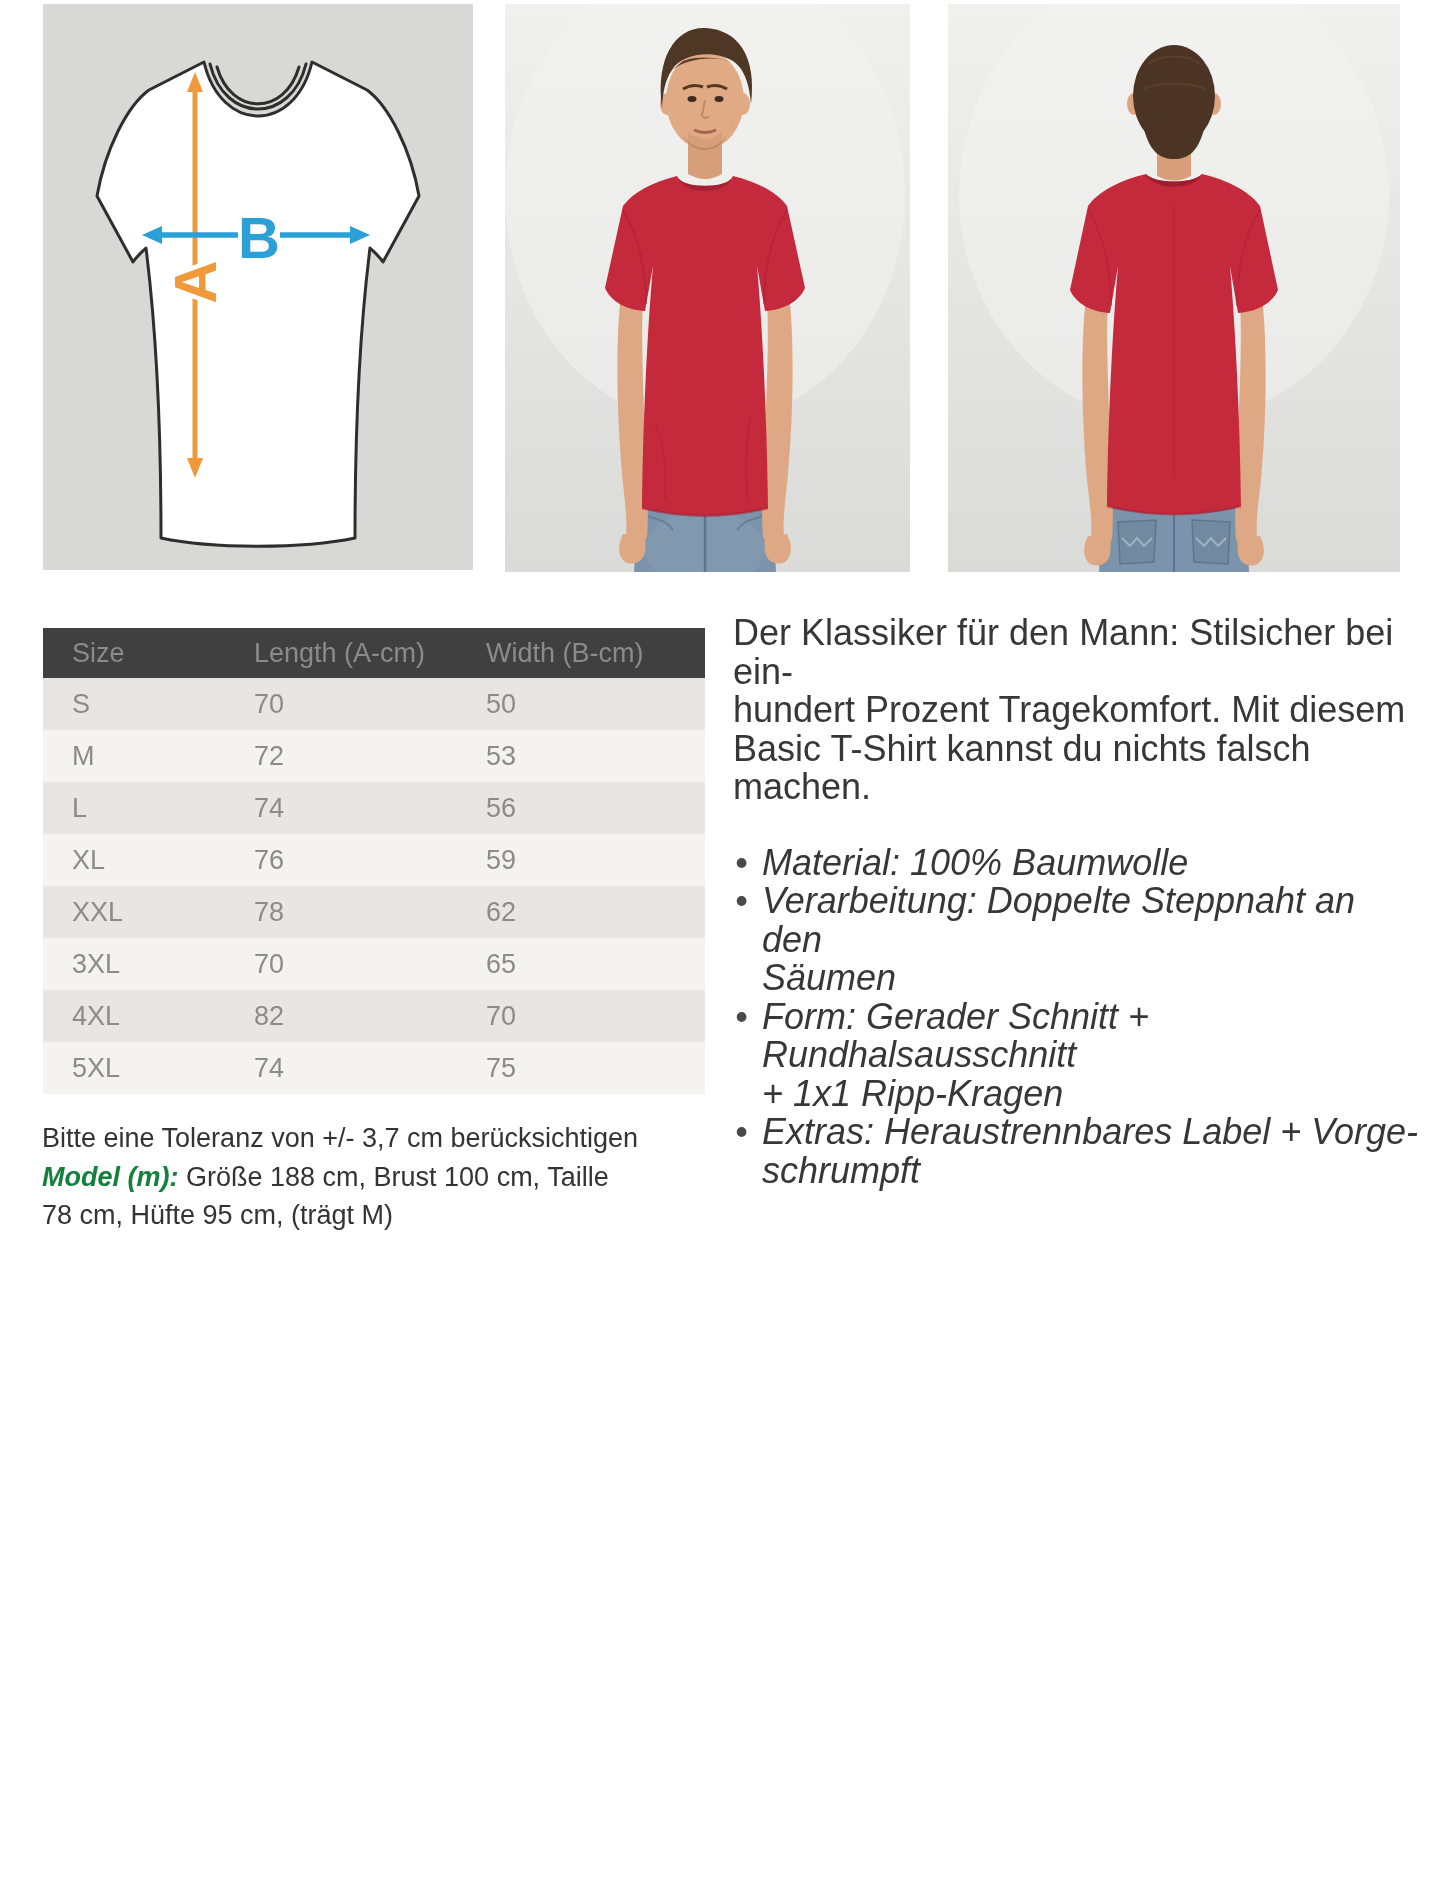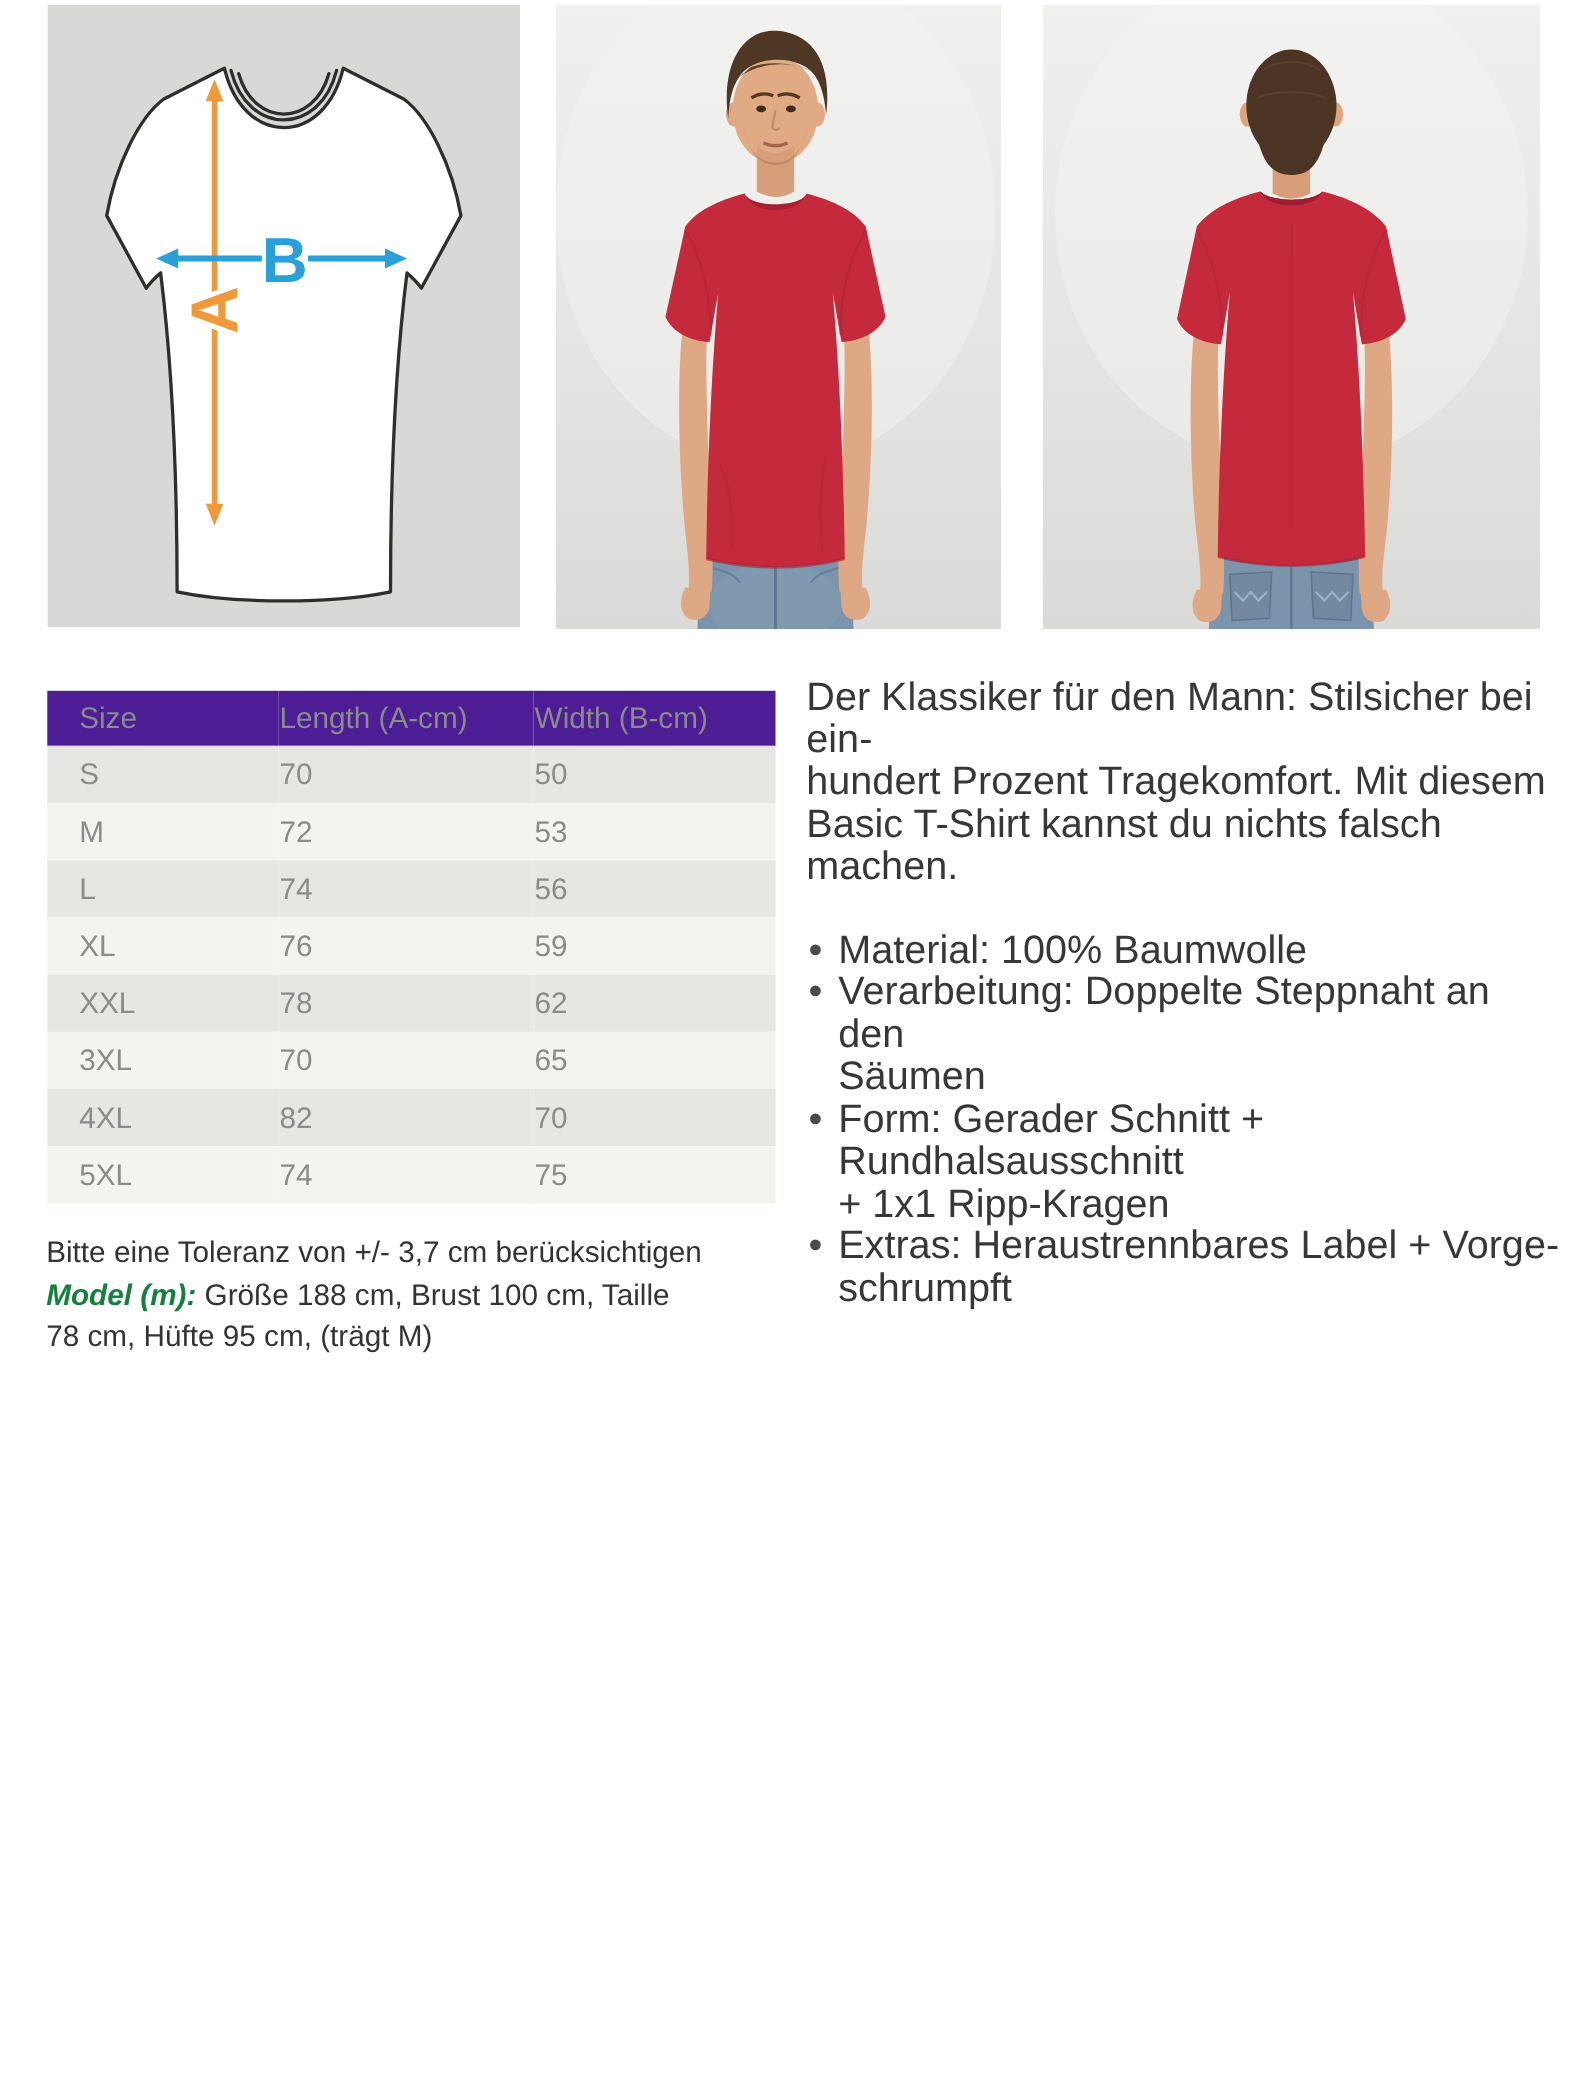--- a/index.html
+++ b/index.html
@@ -3,28 +3,28 @@
 <meta charset="utf-8">
 <style>
   html,body{margin:0;padding:0;background:#ffffff;}
   body{width:1445px;height:1886px;position:relative;font-family:"Liberation Sans","DejaVu Sans",sans-serif;}
   .panel{position:absolute;overflow:hidden;}
   #diagram-panel{left:43px;top:4px;width:430px;height:566px;}
   #photo-front{left:505px;top:4px;width:405px;height:568px;}
   #photo-back{left:948px;top:4px;width:452px;height:568px;}
   #size-table{position:absolute;left:43px;top:628px;width:662px;border-collapse:collapse;table-layout:fixed;
     font-size:27px;color:#8b8b8b;}
-  #size-table th{font-weight:400;text-align:left;height:48px;background:#4c1d95;}
+  #size-table th{font-weight:400;text-align:left;height:48px;background:#404040;}
   #size-table td{height:50px;}
   #size-table th:first-child,#size-table td:first-child{padding-left:29px;}
   #size-table tbody tr.dark{background:#e7e6e2;}
   #size-table tbody tr.light{background:#f4f3f0;}
   #description{position:absolute;left:733px;top:614px;width:690px;font-size:36px;line-height:38.5px;color:#373737;}
   #description p{margin:0;white-space:pre-line;}
-  #description ul{margin:37px 0 0 0;padding:0;list-style:none;}
+  #description ul{margin:37px 0 0 0;padding:0;list-style:none;font-style:italic;}
   #description li{position:relative;padding-left:29px;margin:0;}
   #description li > span{white-space:pre-line;}
   #description li::before{content:"\2022";position:absolute;left:2px;top:0;color:#4a4a4a;}
   #notes{position:absolute;left:42px;top:1119px;width:720px;font-size:27px;line-height:38.5px;color:#333333;}
   #notes p{margin:0;white-space:pre-line;}
   #notes strong{color:#15803d;font-weight:700;font-style:italic;}
   svg{display:block;}
 </style>
 </head>
 <body>

